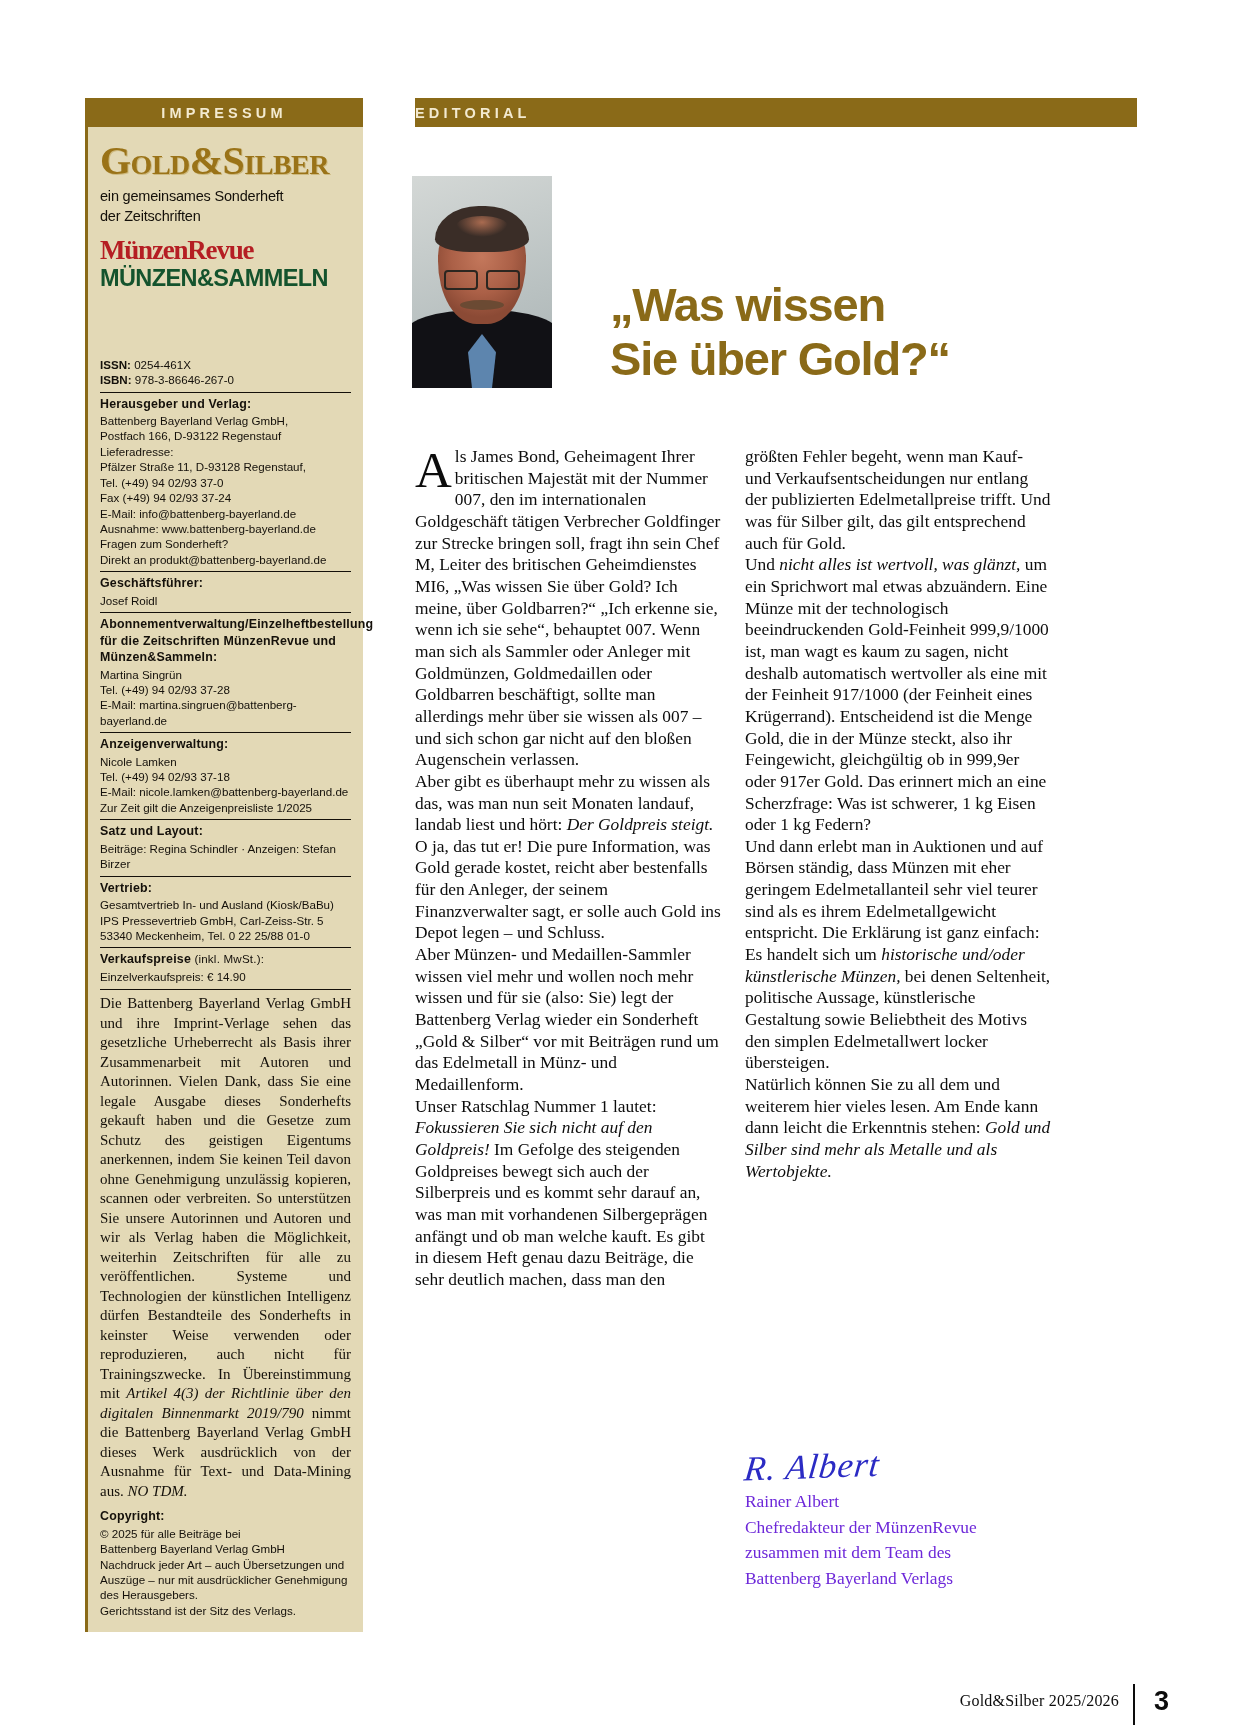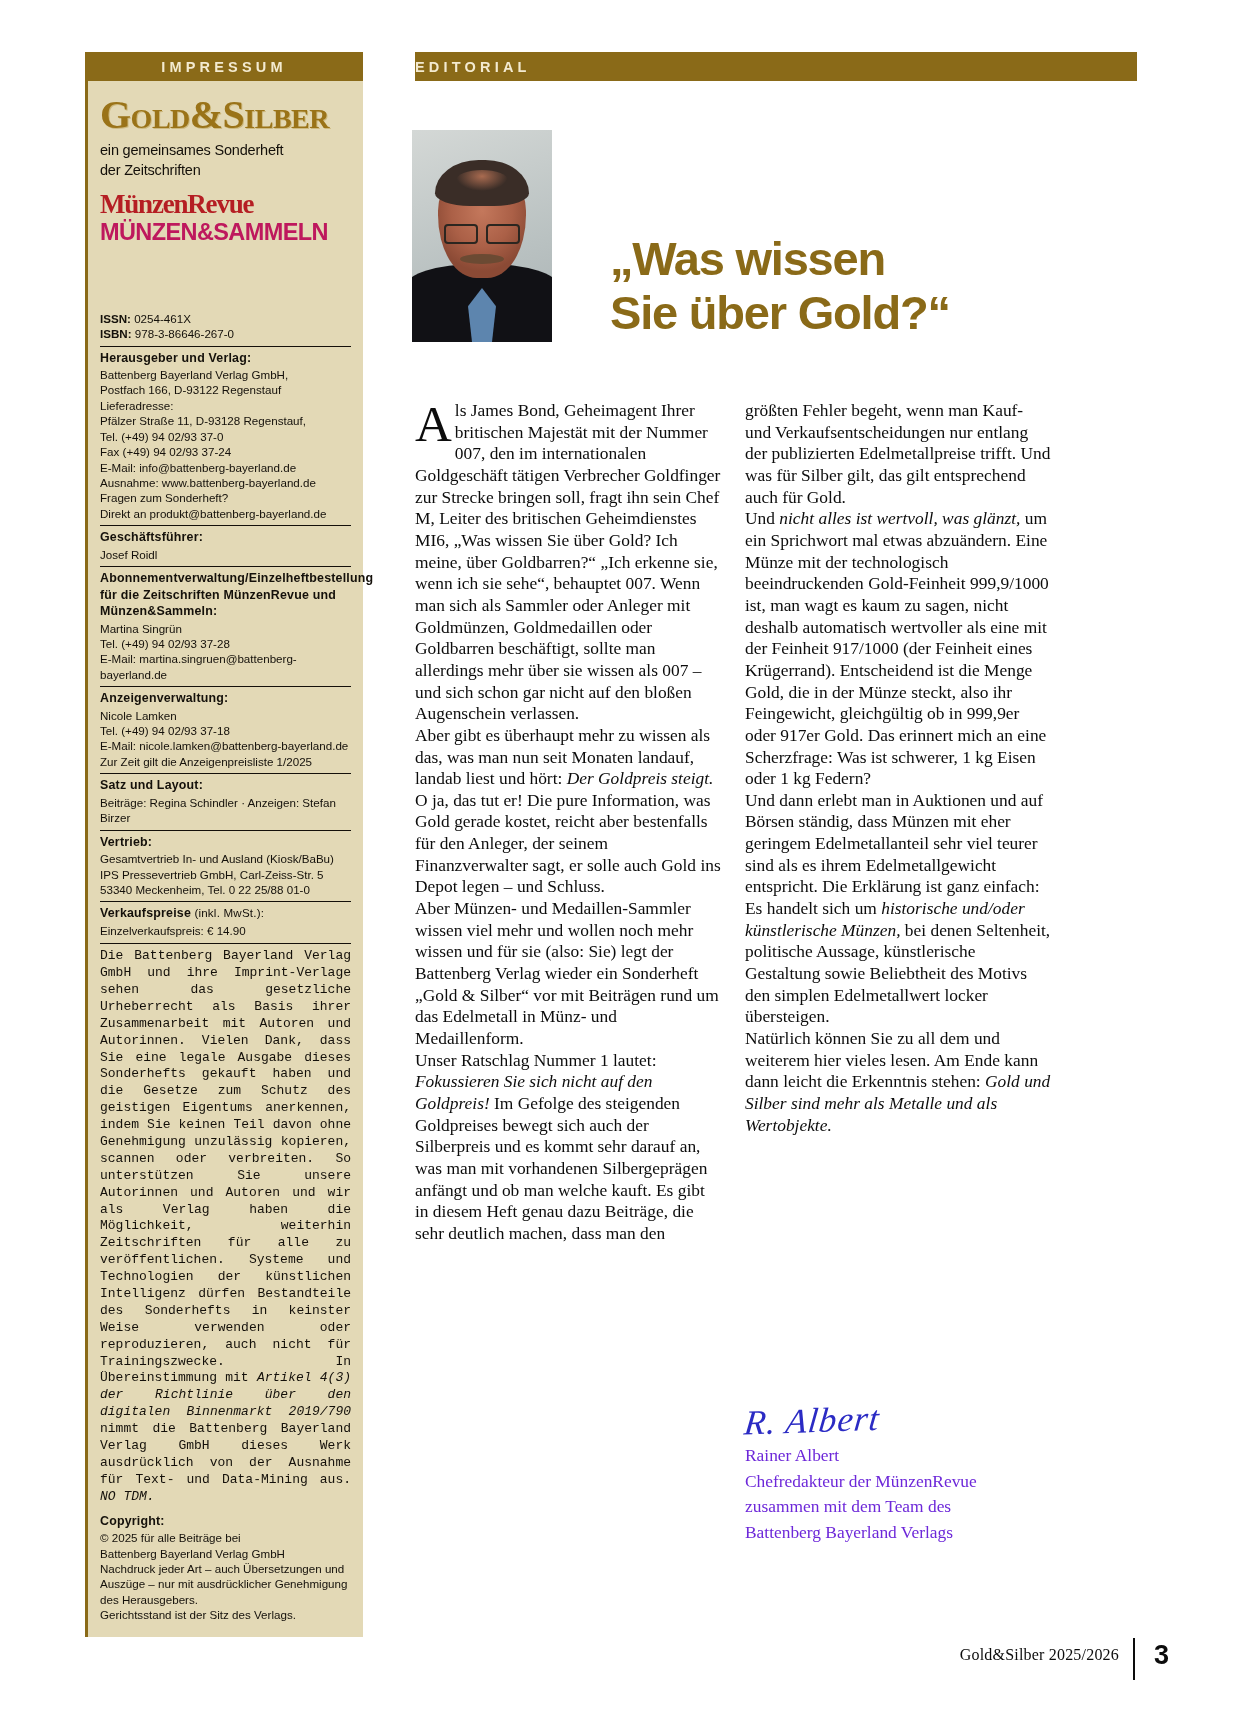--- a/index.html
+++ b/index.html
@@ -13,20 +13,21 @@
     position: relative;
     font-family: "Liberation Serif", serif;
     overflow: hidden;
   }
 
   
   .page {
     position: absolute;
     inset: 0;
     background: #ffffff;
+    margin-top: 46px;
   }
 
   
   .sidebar {
     position: absolute;
     left: 85px;
     top: 52px;
     width: 278px;
     background: #e3d9b6;
     border-left: 3px solid #8a6a18;
@@ -73,21 +74,21 @@
     font-size: 27px;
     color: #b51e23;
     margin: 12px 0 2px 0;
     line-height: 1;
     letter-spacing: -1.2px;
   }
   .logo-ms {
     font-family: "Liberation Sans", sans-serif;
     font-weight: bold;
     font-size: 23.5px;
-    color: #be185d;
+    color: #14532d;
     margin: 3px 0 0 0;
     line-height: 1;
     letter-spacing: -0.6px;
   }
 
   .sb-gap { height: 66px; }
 
   .imp {
     font-family: "Liberation Sans", sans-serif;
     color: #14100a;
@@ -107,22 +108,22 @@
     letter-spacing: 0.2px;
     margin-bottom: 1px;
   }
   .sec-title .note { font-weight: normal; font-size: 11.6px; }
   .imp .line { display: block; }
 
   .fineprint {
     border-top: 1.6px solid #14100a;
     margin-top: 5px;
     padding-top: 4px;
-    font-family: Liberation Mono, monospace;
-    font-size: 13px;
+    font-family: Liberation Serif, serif;
+    font-size: 15px;
     line-height: 1.30;
     text-align: justify;
     color: #14100a;
   }
   .fineprint i { font-style: italic; }
 
   .copy {
     margin-top: 7px;
     font-family: "Liberation Sans", sans-serif;
     font-size: 11.6px;

